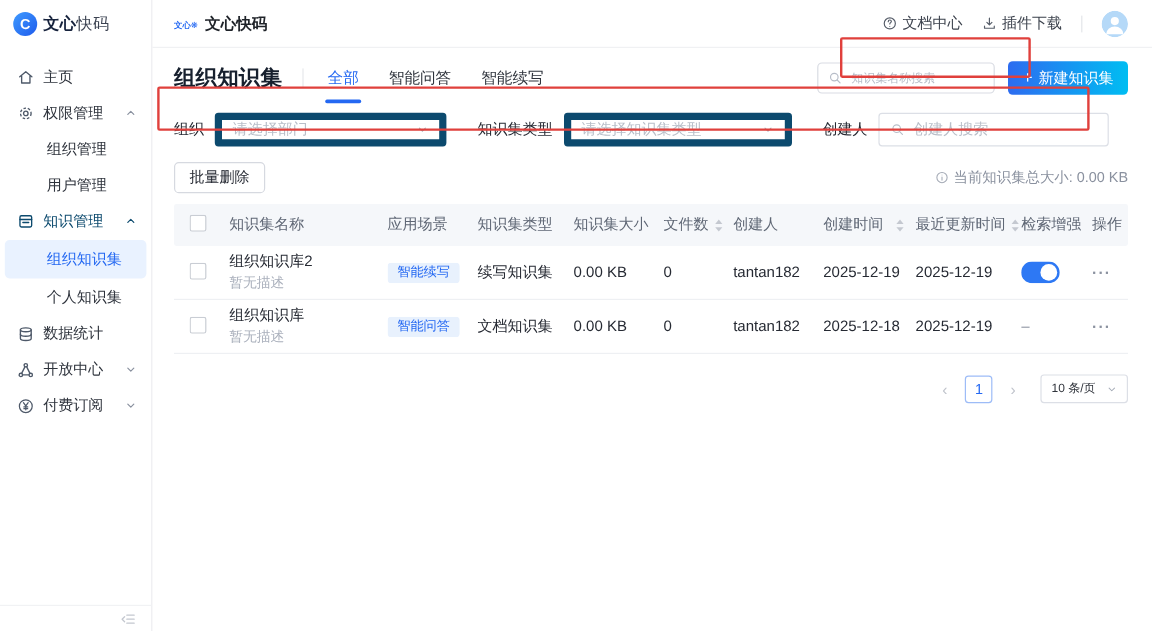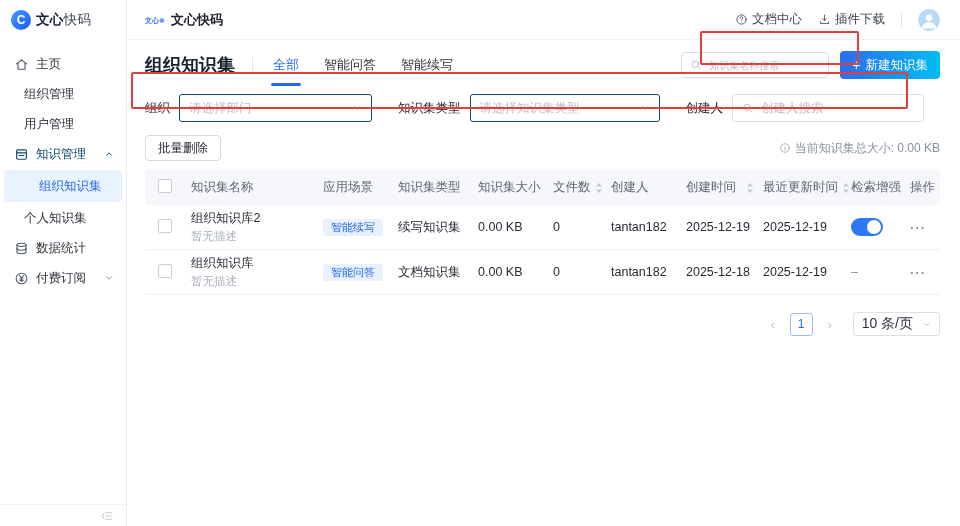--- a/index.html
+++ b/index.html
@@ -16,21 +16,21 @@
   .sidebar { width:127px; min-width:127px; border-right:1px solid #ededf0; display:flex; flex-direction:column; background:#fff; }
   .logo-row { height:40px; display:flex; align-items:center; padding-left:11px; gap:5px; }
   .logo-icon { width:20px; height:20px; border-radius:50%; background:linear-gradient(135deg,#3f9bff,#1e5bec); color:#fff; font-weight:700; font-size:12px; display:flex; align-items:center; justify-content:center; }
   .logo-text { font-size:13.5px; letter-spacing:.3px; }
   .logo-text .b1 { font-weight:700; color:#17233d; }
   .logo-text .b2 { font-weight:400; color:#3c4352; }
   .nav { flex:1; padding-top:9px; }
   .nav-item { height:30px; display:flex; align-items:center; padding:0 12px 0 14px; font-size:12.5px; color:#2e333c; cursor:pointer; gap:7px; }
   .nav-item .nicon { width:15px; height:15px; display:flex; align-items:center; justify-content:center; color:#4e5969; flex:none; }
   .nav-item .chev { margin-left:auto; color:#8a919f; display:flex; }
-  .nav-item.sub { padding-left:24px; }
+  .nav-item.sub { padding-left:39px; }
   .nav-item.blue, .nav-item.blue .nicon, .nav-item.blue .chev { color:#0c4a6e; }
   .nav-item.active-sub { background:#e9f2ff; color:#2468f2; border-radius:4px; margin:1px 4px; padding-left:35px; height:32px; }
   .sidebar-footer { height:22px; border-top:1px solid #f1f2f4; display:flex; align-items:center; justify-content:flex-end; padding-right:12px; color:#c3c7cf; }
 
   
   .main { flex:1; display:flex; flex-direction:column; min-width:0; }
   .topbar { height:40px; border-bottom:1px solid #f0f1f3; display:flex; align-items:center; padding:0 20px 0 18px; flex:none; }
   .tb-left { display:flex; align-items:center; gap:6px; }
   .tb-mark { font-size:7px; color:#2468f2; font-weight:700; letter-spacing:0; transform:translateY(1px); }
   .tb-app { font-size:13px; font-weight:700; color:#1f2329; }
@@ -52,21 +52,21 @@
   .ph-right { margin-left:auto; display:flex; align-items:center; gap:11px; }
   .search-box { width:148px; height:26px; border:1px solid #d9dce3; border-radius:4px; display:flex; align-items:center; padding:0 8px; gap:5px; color:#b7bdc8; background:#fff; }
   .search-box input { border:none; outline:none; width:100%; font-size:10px; color:#3c424d; background:transparent; font-family:inherit; }
   .search-box input::placeholder { color:#b7bdc8; }
   .btn-create { height:28px; padding:0 12px; border:none; border-radius:4px; background:linear-gradient(90deg,#2d6cf0,#00bdf2); color:#fff; font-size:12.5px; display:flex; align-items:center; gap:5px; cursor:pointer; font-family:inherit; }
   .btn-create .plus { font-size:14px; font-weight:400; transform:translateY(-0.5px); }
 
   
   .filter-bar { margin-top:13px; height:28px; display:flex; align-items:center; }
   .f-label { font-size:12.5px; color:#262a33; margin-right:9px; flex:none; }
-  .f-select { height:28px; border:1px solid #0c4a6e; border-radius:3px; display:flex; align-items:center; padding:0 9px; font-size:12.5px; color:#b9bfc9; background:#fff; cursor:pointer; }
+  .f-select { height:28px; border:6px solid #0c4a6e; border-radius:3px; display:flex; align-items:center; padding:0 9px; font-size:12.5px; color:#b9bfc9; background:#fff; cursor:pointer; }
   .f-select .chevd { margin-left:auto; color:#a7adb8; display:flex; }
   .f-sel-org { width:193px; margin-right:26px; }
   .f-sel-type { width:190px; margin-right:26px; }
   .f-search { width:192px; height:28px; border:1px solid #dcdfe6; border-radius:3px; display:flex; align-items:center; padding:0 9px; gap:5px; color:#b9bfc9; background:#fff; }
   .f-search input { border:none; outline:none; width:100%; font-size:12.5px; background:transparent; font-family:inherit; }
   .f-search input::placeholder { color:#b9bfc9; }
 
   
   .toolbar { margin-top:13px; display:flex; }
   .btn-bulk { height:26px; padding:0 12px; background:#fff; border:1px solid #d6d9e0; border-radius:4px; font-size:12.5px; color:#262a33; cursor:pointer; font-family:inherit; }
@@ -87,21 +87,21 @@
   .badge { display:inline-block; font-size:11px; color:#2468f2; background:#e8f1fd; padding:3px 8px; border-radius:3px; line-height:1; }
   .toggle { width:32px; height:18px; border-radius:9px; background:#2d78f4; position:relative; cursor:pointer; }
   .toggle .knob { position:absolute; top:2px; right:2px; width:14px; height:14px; border-radius:50%; background:#fff; }
   .dash { color:#8a919f; }
   .dots { color:#8a919f; font-weight:700; letter-spacing:1px; cursor:pointer; font-size:13px; }
 
   
   .pagination { margin-top:17px; display:flex; align-items:center; justify-content:flex-end; gap:10px; }
   .pg-arrow { color:#c0c4cc; font-size:13px; cursor:pointer; width:14px; text-align:center; }
   .pg-num { width:23px; height:23px; border:1px solid #9dbcf7; border-radius:3px; color:#2468f2; font-size:12px; display:flex; align-items:center; justify-content:center; cursor:pointer; background:#fff; }
-  .pg-size { height:24px; border:1px solid #dcdfe6; border-radius:3px; display:flex; align-items:center; padding:0 8px; gap:9px; font-size:14px; color:#30343c; cursor:pointer; background:#fff; margin-left:6px; }
+  .pg-size { height:24px; border:1px solid #dcdfe6; border-radius:3px; display:flex; align-items:center; padding:0 8px; gap:9px; font-size:10px; color:#30343c; cursor:pointer; background:#fff; margin-left:6px; }
   .pg-size .chevd { color:#a7adb8; display:flex; }
 
   
   .anno { position:absolute; border:2px solid #e0403c; border-radius:2px; pointer-events:none; z-index:50; }
   .anno-search { left:700px; top:31px; width:159px; height:34px; }
   .anno-filters { left:131px; top:72px; width:777px; height:37px; }
 
   svg { display:block; }
 </style>
 </head>
@@ -120,20 +120,34 @@
     <nav class="nav">
       <div class="nav-item">
         <span class="nicon">
           <svg width="15" height="15" viewBox="0 0 16 16" fill="none" stroke="currentColor" stroke-width="1.2" stroke-linecap="round" stroke-linejoin="round">
               <path d="M2.6 7.4 L8 3 l5.4 4.4 M4.3 6.5 V13 h7.4 V6.5"></path>
             </svg>
         </span>
         <span>主页</span>
       </div>
 
+      <div class="nav-item">
+        <span class="nicon">
+          <svg width="15" height="15" viewBox="0 0 16 16" fill="none" stroke="currentColor" stroke-width="1.2">
+              <circle cx="8" cy="8" r="2"></circle>
+              <circle cx="8" cy="8" r="4.7" stroke-dasharray="2.3 1.6"></circle>
+            </svg>
+        </span>
+        <span>权限管理</span>
+        <span class="chev">
+          <svg width="10" height="10" viewBox="0 0 16 16" fill="none" stroke="currentColor" stroke-width="1.6" stroke-linecap="round" stroke-linejoin="round">
+              <path d="M4 10 L8 6 l4 4"></path>
+            </svg>
+        </span>
+      </div>
 
       <div class="nav-item sub">
         <span>组织管理</span>
       </div>
       <div class="nav-item sub">
         <span>用户管理</span>
       </div>
 
       <div class="nav-item blue">
         <span class="nicon">
@@ -161,20 +175,36 @@
         <span class="nicon">
           <svg width="15" height="15" viewBox="0 0 16 16" fill="none" stroke="currentColor" stroke-width="1.2" stroke-linecap="round">
               <ellipse cx="8" cy="4.1" rx="4.8" ry="1.7"></ellipse>
               <path d="M3.2 4.1 v7.7 c0 1 2.1 1.8 4.8 1.8 s4.8-.8 4.8-1.8 V4.1"></path>
               <path d="M3.2 8 c0 1 2.1 1.8 4.8 1.8 S12.8 9 12.8 8"></path>
             </svg>
         </span>
         <span>数据统计</span>
       </div>
 
+      <div class="nav-item">
+        <span class="nicon">
+          <svg width="15" height="15" viewBox="0 0 16 16" fill="none" stroke="currentColor" stroke-width="1.2" stroke-linecap="round" stroke-linejoin="round">
+              <circle cx="8" cy="3.6" r="1.5"></circle>
+              <circle cx="3.6" cy="12.2" r="1.5"></circle>
+              <circle cx="12.4" cy="12.2" r="1.5"></circle>
+              <path d="M7.2 5 L4.3 10.8 M8.8 5 l2.9 5.8 M5.2 12.2 h5.6"></path>
+            </svg>
+        </span>
+        <span>开放中心</span>
+        <span class="chev">
+          <svg width="10" height="10" viewBox="0 0 16 16" fill="none" stroke="currentColor" stroke-width="1.6" stroke-linecap="round" stroke-linejoin="round">
+              <path d="M4 6 L8 10 l4-4"></path>
+            </svg>
+        </span>
+      </div>
 
 
       <div class="nav-item">
         <span class="nicon">
           <svg width="15" height="15" viewBox="0 0 16 16" fill="none" stroke="currentColor" stroke-width="1.1" stroke-linecap="round">
               <circle cx="8" cy="8" r="5.7"></circle>
               <path d="M5.9 4.9 L8 7.8 l2.1-2.9 M8 7.8 v3.4 M6.3 8.6 h3.4 M6.3 10.2 h3.4"></path>
             </svg>
         </span>
         <span>付费订阅</span>

